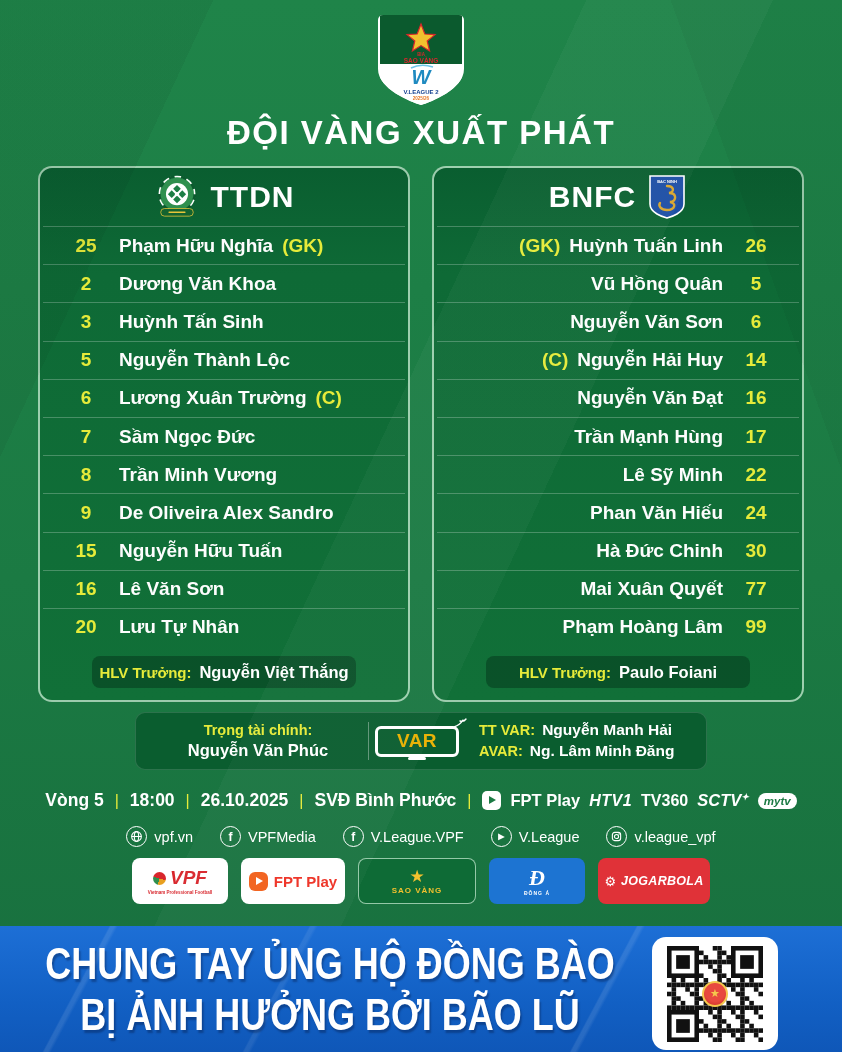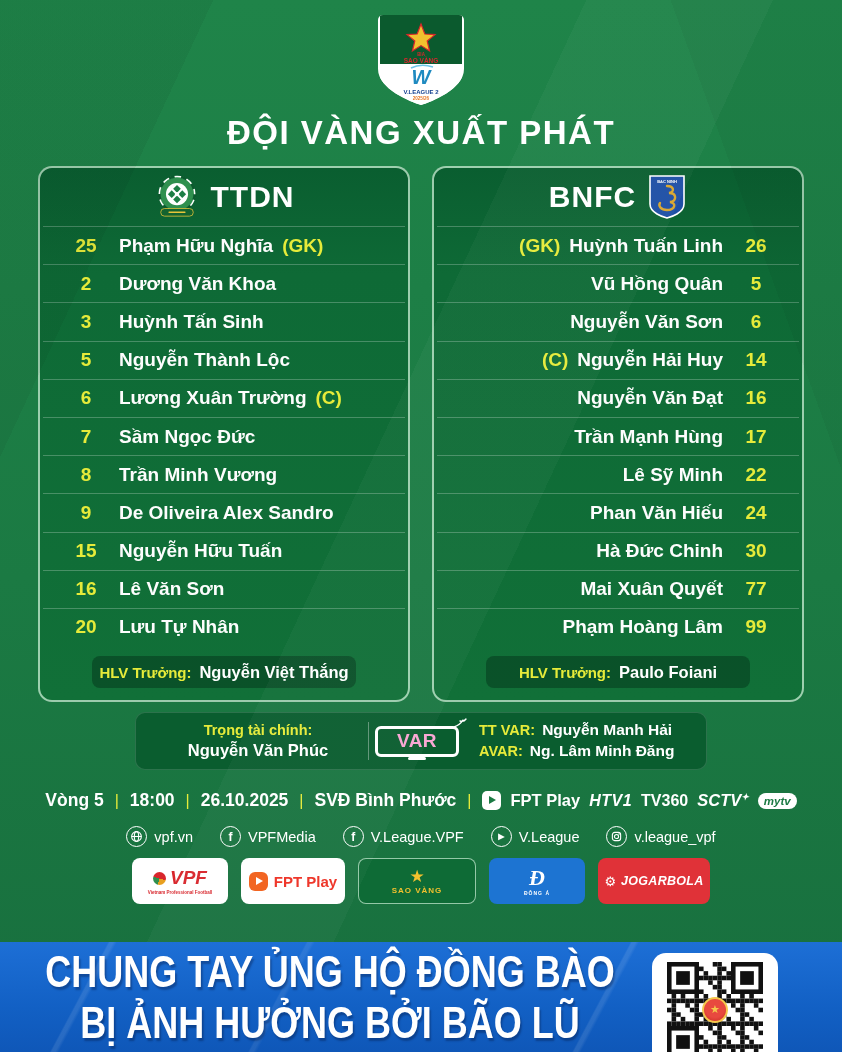--- a/index.html
+++ b/index.html
@@ -56,21 +56,21 @@
     background:#0a5d2f; border:1px solid rgba(255,255,255,0.14); border-radius:10px;
     display:grid; grid-template-columns: 220px 1px 96px 1fr; align-items:center; padding:0 12px;
   }
   .ref-block { text-align:center; line-height:1.3; }
   .ref-label { color:#e6eb3a; font-size:14.5px; font-weight:bold; display:block; }
   .ref-name { color:#fff; font-size:16.5px; font-weight:bold; display:block; }
   .off-divider { width:1px; height:38px; background:rgba(255,255,255,0.35); }
   .var-box-wrap { position:relative; display:flex; justify-content:center; }
   .var-box {
     position:relative; border:3px solid #fff; border-radius:6px; padding:1px 19px 2px;
-    color:#f9a8d4; font-size:19px; font-weight:bold; letter-spacing:0.5px;
+    color:#eab308; font-size:19px; font-weight:bold; letter-spacing:0.5px;
   }
   .var-box::after { content:""; position:absolute; left:50%; bottom:-6px; transform:translateX(-50%);
     width:18px; height:3px; background:#fff; border-radius:2px; }
   .var-whistle { position:absolute; top:-9px; right:-4px; }
   .var-block { padding-left:14px; line-height:1.35; }
   .var-row { display:flex; gap:7px; align-items:baseline; }
   .off-label { color:#e6eb3a; font-size:14.5px; font-weight:bold; }
   .off-name { color:#fff; font-size:15.5px; font-weight:bold; }
   
   .match-info { margin-top:20px; display:flex; align-items:center; justify-content:center; gap:11px;
@@ -114,21 +114,21 @@
   .sv-star { color:#f2c12e; font-size:17px; line-height:1; }
   .sv-text { color:#f2c12e; font-size:8px; font-weight:bold; letter-spacing:1px; margin-top:1px; }
   .sp-donga { width:96px; background:#1d74d2; }
   .da-d { color:#fff; font-size:22px; font-weight:bold; font-style:italic; font-family:"Liberation Serif", serif; line-height:1; }
   .da-sub { color:#fff; font-size:5px; font-weight:bold; letter-spacing:1px; margin-top:1px; }
   .sp-jogarbola { width:112px; background:#e03238; flex-direction:row; gap:5px; }
   .jb-gear { color:#fff; font-size:13px; }
   .jb-text { color:#fff; font-size:12.5px; font-weight:bold; font-style:italic; letter-spacing:0.3px; }
   
   .banner {
-    position:absolute; left:0; right:0; bottom:0; height:110px;
+    position:absolute; left:0; right:0; bottom:0; height:126px;
     background:
       linear-gradient(118deg, transparent 12%, rgba(255,255,255,0.10) 12.2% 12.6%, transparent 13% 34%, rgba(255,255,255,0.08) 34.2% 34.6%, transparent 35% 70%, rgba(255,255,255,0.10) 70.2% 70.6%, transparent 71%),
       linear-gradient(180deg,#1d6fd6 0%, #1260c4 60%, #0f57b8 100%);
   }
   .banner-text {
     position:absolute; left:42px; top:50%; transform:translateY(-50%) scaleX(0.8);
     transform-origin:left center;
     width:720px; text-align:center; color:#fff; font-weight:bold;
     font-size:45px; line-height:51px; letter-spacing:0;
     text-shadow:2px 3px 2px rgba(0,10,40,0.3);

